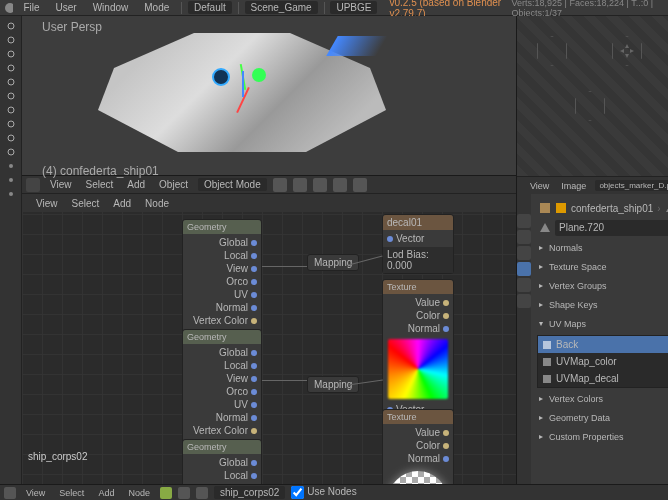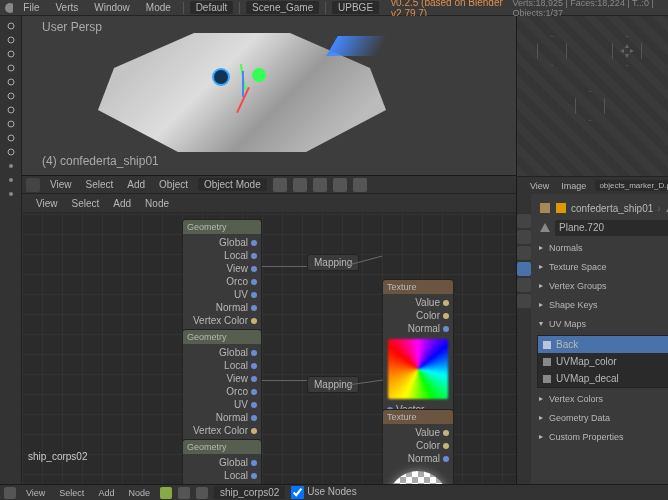--- a/index.html
+++ b/index.html
@@ -67,21 +67,21 @@
 svg.icon { width:12px; height:12px; }
 </style>
 </head>
 <body>
 
 <div class="topbar">
   <svg class="icon">
       <circle cx="6" cy="6" r="5" fill="#888"></circle>
     </svg>
   <span class="mitem">File</span>
-  <span class="mitem">Verts</span>
+  <span class="mitem">User</span>
   <span class="mitem">Window</span>
   <span class="mitem">Mode</span>
   <span class="sep"></span>
   <span class="field">Default</span>
   <span class="sep"></span>
   <span class="field">Scene_Game</span>
   <span class="sep"></span>
   <span class="field">UPBGE</span>
   <span style="margin-left:8px;color:#e09050">v0.2.5 (based on Blender v2.79.7)</span>
   <span class="stats">Verts:18,925 | Faces:18,224 | T..:0 | Objects:1/37</span>
@@ -148,21 +148,21 @@
       </div>
     <div class="eye">
         <div class="dot"></div>
       </div>
   </div>
 
   <div class="midcol">
 
     <div class="viewport">
       <span class="label" style="left:20px;top:4px">User Persp</span>
-      <span class="label" style="left:20px;top:138px">(4) confederta_ship01</span>
+      <span class="label" style="left:20px;top:148px">(4) confederta_ship01</span>
       <div class="ship"></div>
       <div class="detail" style="left:190px;top:52px;border:2px solid #3af;background:#135"></div>
       <div class="detail" style="left:230px;top:52px;width:14px;height:14px;background:#3f5"></div>
       <div class="accent" style="left:310px;top:20px;background:linear-gradient(90deg,#48f,transparent);height:20px;width:50px;transform:skew(-30deg)"></div>
       <div class="axis" style="left:220px;top:70px;background:#f44;transform:rotate(25deg);height:28px"></div>
       <div class="axis" style="left:220px;top:48px;background:#4f4;transform:rotate(-10deg);height:26px"></div>
       <div class="axis" style="left:220px;top:55px;background:#48f;height:26px"></div>
     </div>
 
     <div class="vpheader">
@@ -301,20 +301,32 @@
 
       </div>
 
       <div class="mapnode" style="left:285px;top:60px;padding:2px 6px">
         <span>Mapping</span>
       </div>
       <div class="mapnode" style="left:285px;top:182px;padding:2px 6px">
         <span>Mapping</span>
       </div>
 
+      <div class="node" style="left:360px;top:20px;width:72px">
+        <div class="nhead" style="background:#6b5540"><span class="sq" style="background:#a63"></span> <span>decal01</span></div>
+        <div class="nbody">
+          <div class="nrow" style="justify-content:flex-start">
+              <span class="sock sockv"></span>
+              <span>Vector</span>
+            </div>
+        </div>
+        <div class="nfoot">
+            <span>Lod Bias: 0.000</span>
+          </div>
+      </div>
 
       <div class="node texnode" style="left:360px;top:85px;width:72px">
         <div class="nhead" style="background:#6b5540">Texture</div>
         <div class="nbody">
           <div class="nrow">
               <span>Value</span>
               <span class="sock"></span>
             </div>
           <div class="nrow">
               <span>Color</span>

